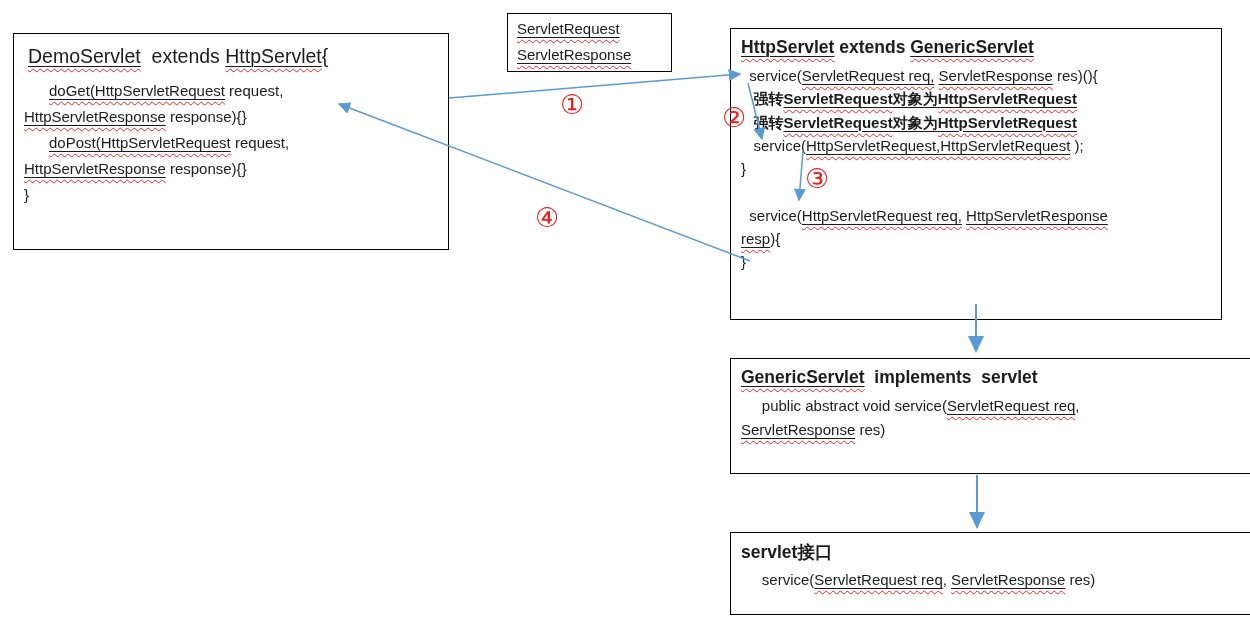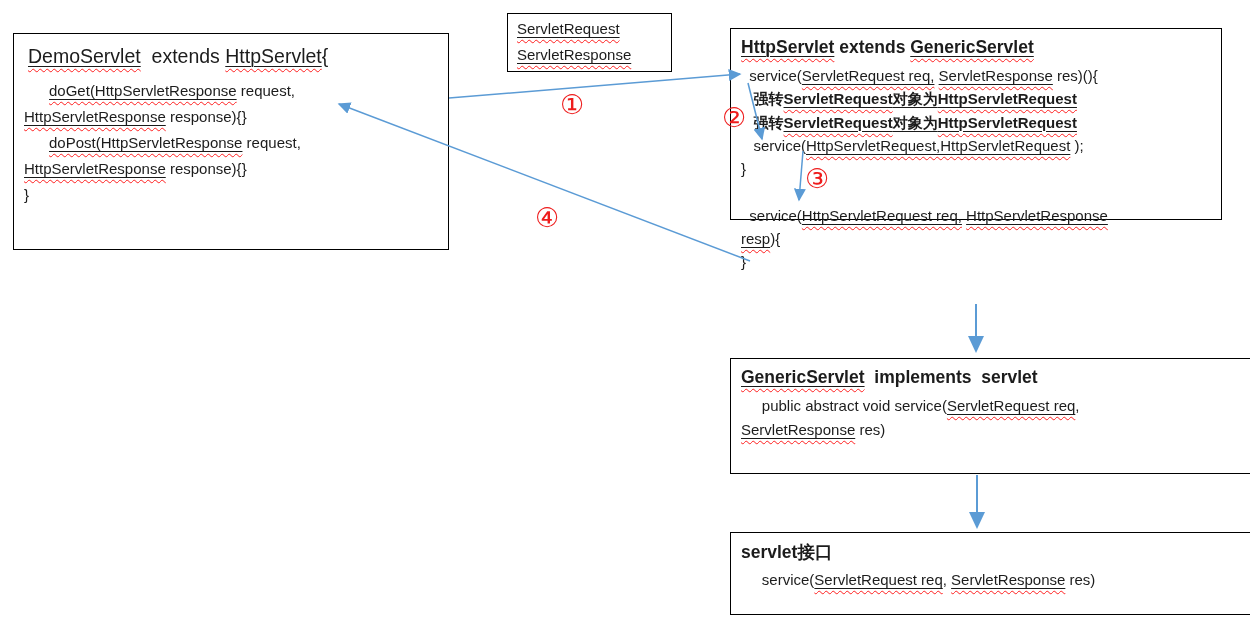--- a/index.html
+++ b/index.html
@@ -25,21 +25,21 @@
     text-decoration-color:#ff1f1f;text-decoration-thickness:1px;
     text-underline-offset:4.5px;
   }
   #box-demo{left:13px;top:33px;width:436px;height:217px;font-size:15px;}
   #box-demo .box-title{font-size:19.5px;line-height:30px;margin:2px 0 7px 4px;}
   #box-demo .box-body .line{line-height:26px;}
 
   #box-req{left:507px;top:13px;width:165px;height:59px;font-size:15px;padding:2px 9px;}
   #box-req .box-body .line{line-height:26px;}
 
-  #box-http{left:730px;top:28px;width:492px;height:192px;font-size:15px;}
+  #box-http{left:730px;top:28px;width:492px;height:292px;font-size:15px;}
   #box-http .box-title{font-size:17.5px;font-weight:700;line-height:27px;margin-bottom:3px;}
   #box-http .box-body .line{line-height:23.3px;}
 
   #box-generic{left:730px;top:358px;width:596px;height:116px;font-size:15px;}
   #box-generic .box-title{font-size:17.5px;font-weight:700;line-height:27px;margin-bottom:3px;}
   #box-generic .box-body .line{line-height:24px;}
 
   #box-servlet{left:730px;top:532px;width:562px;height:83px;font-size:15px;padding-top:7px;}
   #box-servlet .box-title{font-size:17.5px;font-weight:700;line-height:25px;margin-bottom:3px;}
   #box-servlet .box-body .line{line-height:24px;}
@@ -71,23 +71,23 @@
     <line x1="750" y1="261" x2="339" y2="104" stroke="#5b9bd5" stroke-width="1.5" marker-end="url(#ah)"></line>
     <line x1="976" y1="304" x2="976" y2="351" stroke="#5b9bd5" stroke-width="2" marker-end="url(#ah)"></line>
     <line x1="977" y1="475" x2="977" y2="527" stroke="#5b9bd5" stroke-width="2" marker-end="url(#ah)"></line>
   </svg>
 
   <div class="box" id="box-demo">
     <div class="box-title">
         <div class="line"><span class="wavy"><span class="ul">DemoServlet</span></span><span>  extends </span><span class="wavy"><span class="ul">HttpServlet</span></span><span>{</span></div>
       </div>
     <div class="box-body">
-        <div class="line"><span>      </span><span class="wavy"><span class="ul">doGet(HttpServletResponse</span></span><span> request,</span></div>
+        <div class="line"><span>      </span><span class="wavy"><span class="ul">doGet(HttpServletRequest</span></span><span> request,</span></div>
         <div class="line"><span class="wavy"><span class="ul">HttpServletResponse</span></span><span> response){}</span></div>
-        <div class="line"><span>      </span><span class="wavy"><span class="ul">doPost(HttpServletResponse</span></span><span> request,</span></div>
+        <div class="line"><span>      </span><span class="wavy"><span class="ul">doPost(HttpServletRequest</span></span><span> request,</span></div>
         <div class="line"><span class="wavy"><span class="ul">HttpServletResponse</span></span><span> response){}</span></div>
         <div class="line"><span>}</span></div>
       </div>
   </div>
 
   <div class="box" id="box-req">
     <div class="box-body">
         <div class="line"><span class="wavy"><span class="ul">ServletRequest</span></span></div>
         <div class="line"><span class="wavy"><span class="ul">ServletResponse</span></span></div>
       </div>

